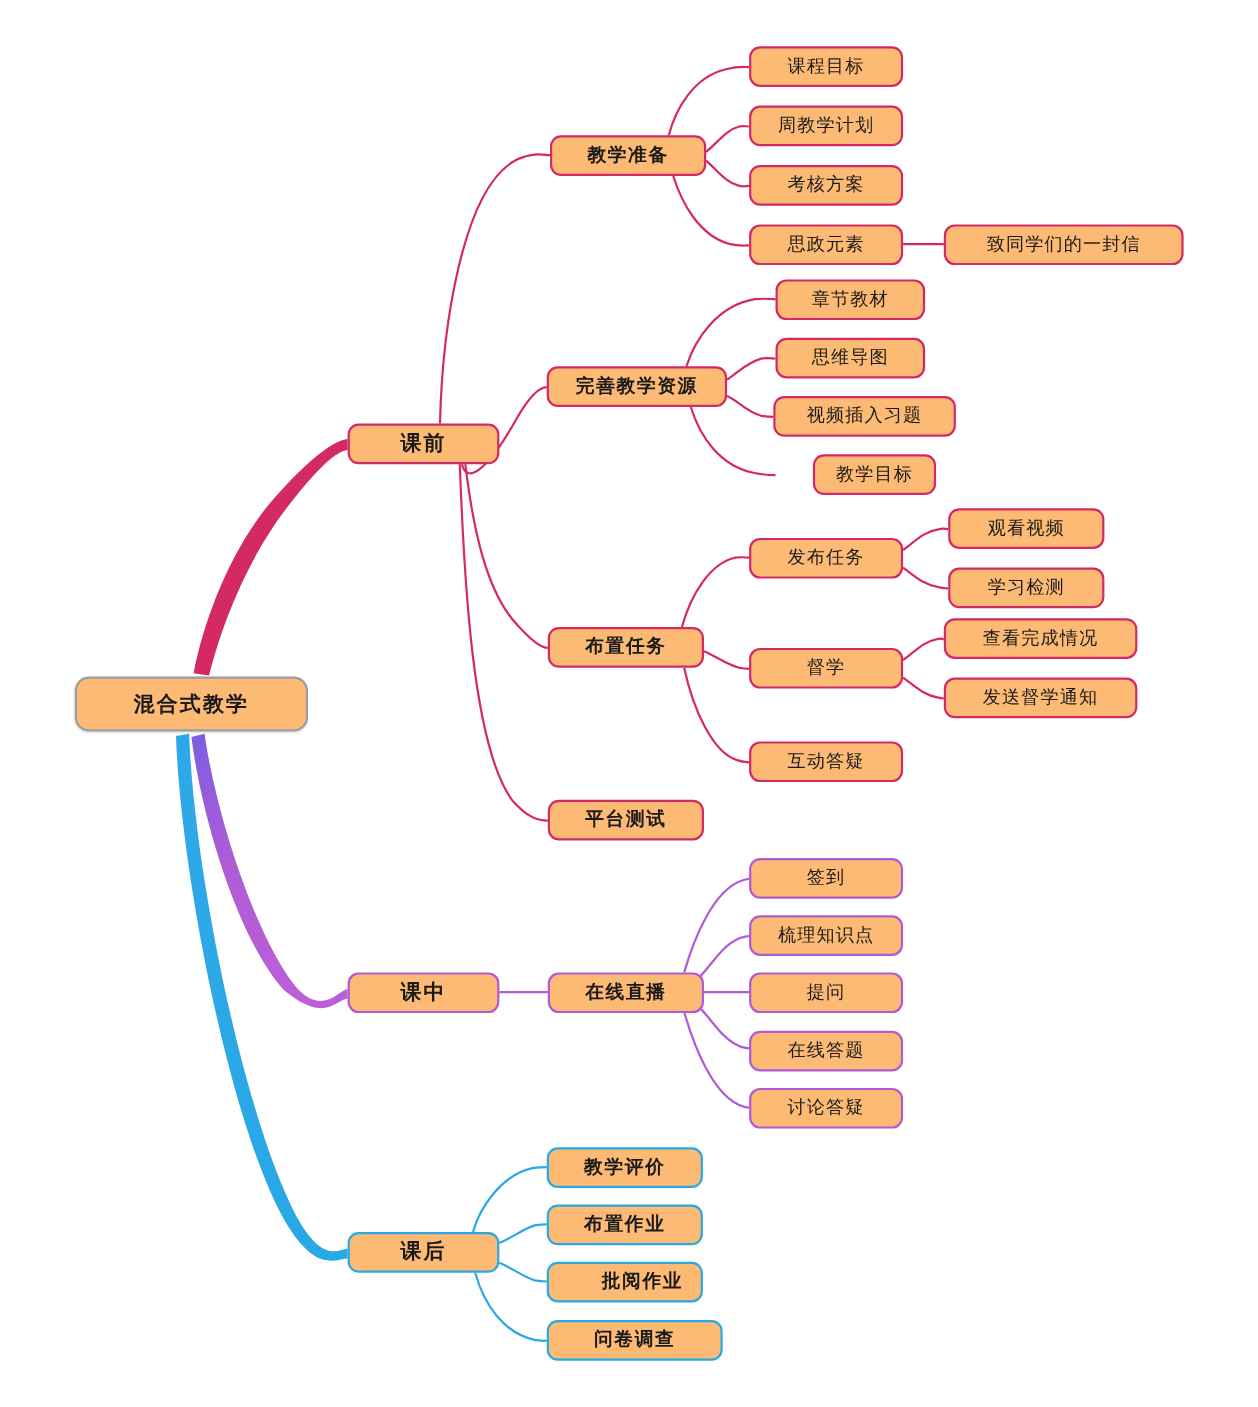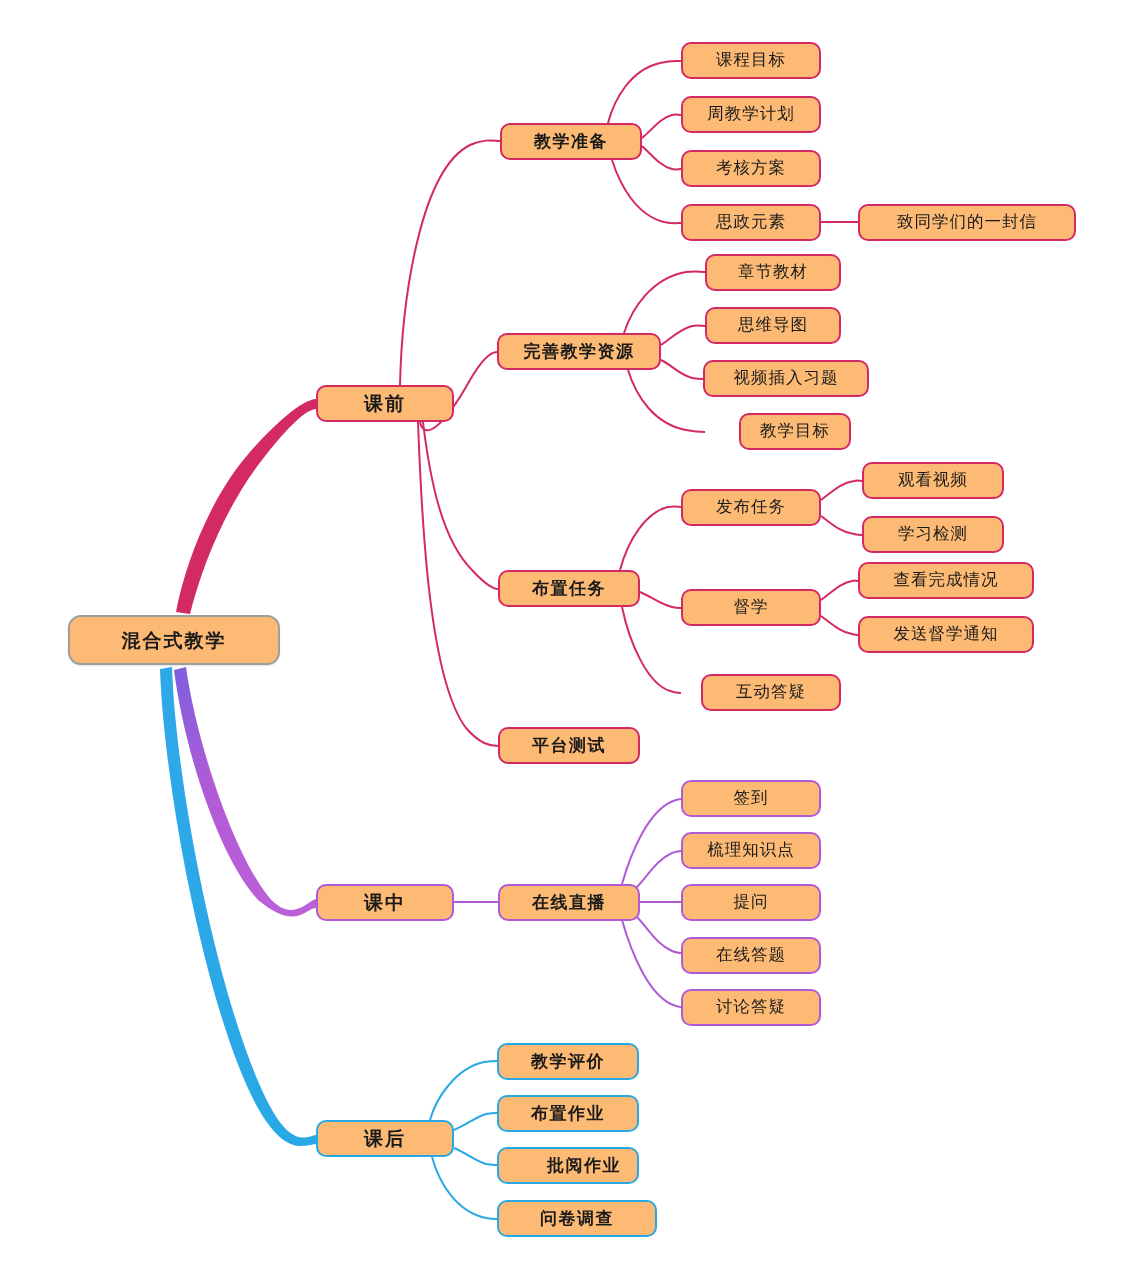--- a/index.html
+++ b/index.html
@@ -242,21 +242,21 @@
   </div>
   <div class="node lvl3 c-pre" style="left:681px; top:589px; width:140px; height:37px;">
     <span class="label">督学</span>
   </div>
   <div class="node lvl4 c-pre" style="left:858px; top:616px; width:176px; height:37px;">
     <span class="label">发送督学通知</span>
   </div>
   <div class="node lvl4 c-pre" style="left:858px; top:562px; width:176px; height:37px;">
     <span class="label">查看完成情况</span>
   </div>
-  <div class="node lvl3 c-pre" style="left:681px; top:674px; width:140px; height:37px;margin-left:20px;">
+  <div class="node lvl3 c-pre" style="left:681px; top:674px; width:140px; height:37px;">
     <span class="label">互动答疑</span>
   </div>
 
   <div class="node lvl2 c-pre" style="left:498px; top:727px; width:142px; height:37px;">
     <span class="label">平台测试</span>
   </div>
 
   <div class="node lvl1 c-mid" style="left:316px; top:884px; width:138px; height:37px;">
     <span class="label">课中</span>
   </div>

